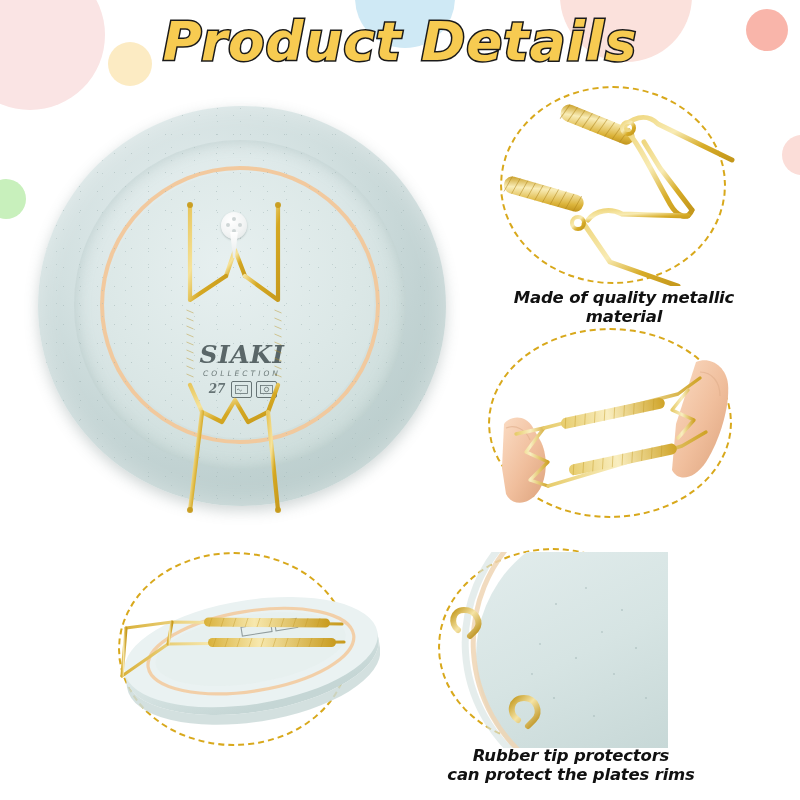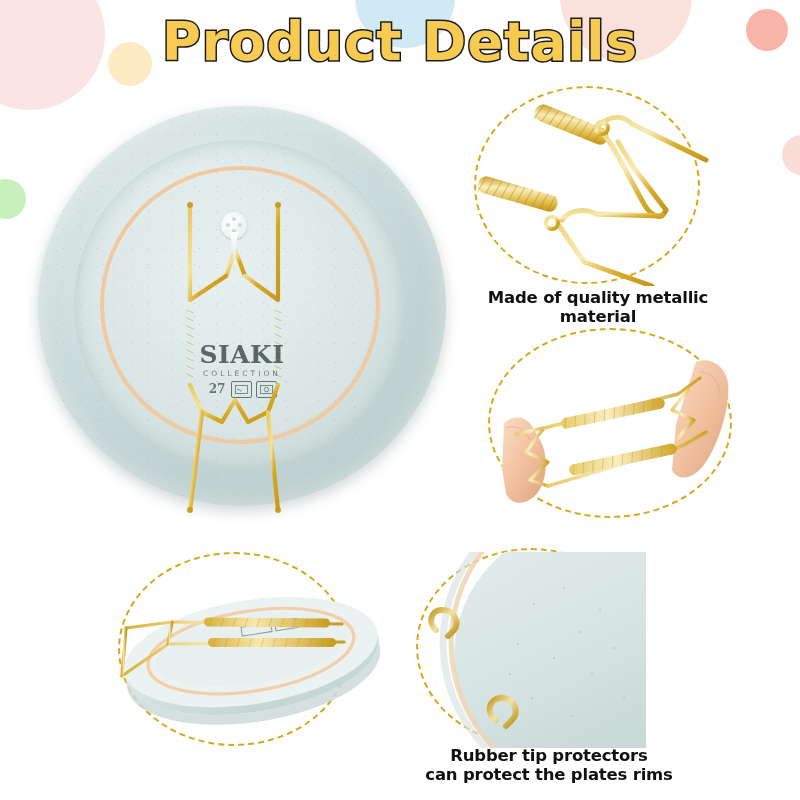--- a/index.html
+++ b/index.html
@@ -4,21 +4,21 @@
 <title>Product Details</title>
 <style>
   html,body{margin:0;padding:0;}
   body{
     width:800px;height:800px;
     background:#ffffff;
     font-family:"Liberation Sans", sans-serif;
     overflow:hidden;
     position:relative;
   }
-  #stage{position:relative;width:800px;height:788px;overflow:hidden;background:#fff;}
+  #stage{position:relative;width:800px;height:788px;overflow:hidden;background:#fff;font-style:italic;}
 
   
   .blob{position:absolute;border-radius:50%;pointer-events:none;}
 
   
   .title-wrap{
     position:absolute;left:0;top:14px;width:800px;text-align:center;
     z-index:6;
   }
   .title{
@@ -239,21 +239,21 @@
       <div class="hook-head">
         <span class="hook-dot" style="left:11px;top:5px"></span>
         <span class="hook-dot" style="left:5px;top:11px"></span>
         <span class="hook-dot" style="left:17px;top:11px"></span>
         <span class="hook-dot" style="left:11px;top:17px"></span>
       </div>
       <div class="hook-tail"></div>
     </div>
   </div>
 
-  <div class="panel" style="left:466px;top:86px;width:256px;height:200px;">
+  <div class="panel" style="left:492px;top:86px;width:256px;height:200px;">
     <div class="dashcircle" style="left:8px;top:0;width:226px;height:198px;"></div>
     <div class="media" style="left:0;top:0;width:256px;height:200px;">
       <svg width="256" height="200" viewBox="0 0 256 200">
         <defs>
           <linearGradient id="gw1" x1="0" y1="0" x2="1" y2="1">
             <stop offset="0%" stop-color="#EFD77F"></stop>
               <stop offset="40%" stop-color="#F8EBB4"></stop>
             <stop offset="70%" stop-color="#D7AC28"></stop>
               <stop offset="100%" stop-color="#C4971B"></stop>
           </linearGradient>
@@ -443,21 +443,21 @@
             <line x1="176" y1="86" x2="173" y2="95"></line>
               <line x1="188" y1="86" x2="185" y2="95"></line>
             <line x1="200" y1="86" x2="197" y2="95"></line>
               <line x1="212" y1="86" x2="209" y2="95"></line>
           </g>
         </g>
       </svg>
     </div>
   </div>
 
-  <div class="panel" style="left:414px;top:548px;width:268px;height:200px;">
+  <div class="panel" style="left:436px;top:548px;width:268px;height:200px;">
     <div class="dashcircle" style="left:2px;top:0;width:230px;height:198px;"></div>
     <div class="media" style="left:0;top:0;width:268px;height:200px;">
       <svg width="268" height="200" viewBox="0 0 268 200">
         <defs>
           <linearGradient id="pl4" x1="0" y1="0" x2="0.5" y2="1">
             <stop offset="0%" stop-color="#E4EEEE"></stop>
               <stop offset="55%" stop-color="#D6E4E3"></stop>
             <stop offset="100%" stop-color="#C6D7D6"></stop>
           </linearGradient>
           <linearGradient id="gw4" x1="0" y1="0" x2="1" y2="1">

